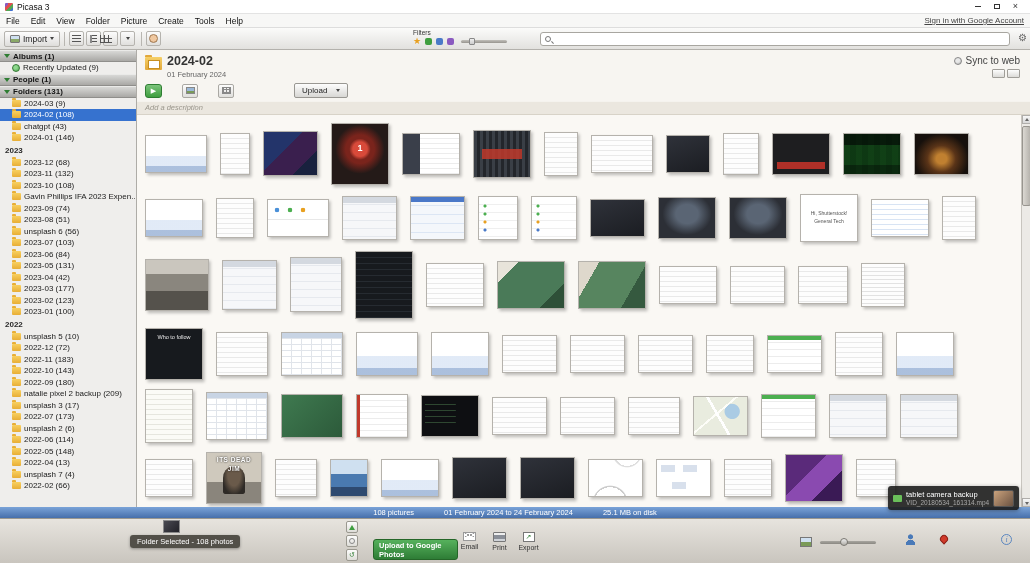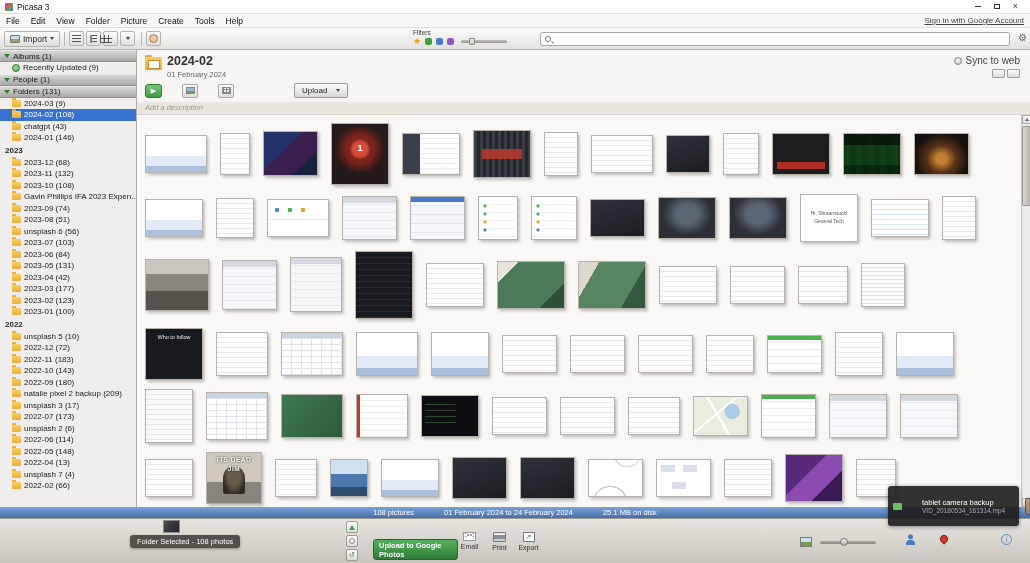--- a/index.html
+++ b/index.html
@@ -46,21 +46,21 @@
 .f-handle{position:absolute;left:8px;top:-2px;width:6px;height:7px;background:linear-gradient(#eee,#ccc);border:1px solid #888;border-radius:1px}
 .search{position:absolute;left:540px;top:4px;width:470px;height:14px;background:#fff;border:1px solid #a8a6a0;border-radius:3px;display:flex;align-items:center;padding:0 4px;gap:3px}
 .mag-icon{width:6px;height:6px;border:1px solid #777;border-radius:50%;position:relative;flex:none}
 .mag-icon::after{content:"";position:absolute;left:5px;top:5px;width:3px;height:1px;background:#777;transform:rotate(45deg)}
 .search-input{flex:1;border:none;outline:none;font-size:8px;height:10px;font-family:"Liberation Sans",sans-serif}
 .gear{position:absolute;right:3px;top:5px;font-size:10px;color:#666;line-height:1}
 
 
 .main-row{display:flex;height:457px}
 .sidebar{width:137px;flex:none;background:#efeeec;border-right:1px solid #aeaca7;overflow:hidden}
-.side-header{height:12px;display:flex;align-items:center;gap:3px;padding:0 4px;background:linear-gradient(#d8d8d6,#a9a8a5);border-top:1px solid #eaeae8;border-bottom:1px solid #8f8e8b;font-size:8px;font-weight:normal;color:#151515}
+.side-header{height:12px;display:flex;align-items:center;gap:3px;padding:0 4px;background:linear-gradient(#d8d8d6,#a9a8a5);border-top:1px solid #eaeae8;border-bottom:1px solid #8f8e8b;font-size:8px;font-weight:bold;color:#151515}
 .tri{width:0;height:0;border-left:3px solid transparent;border-right:3px solid transparent;border-top:4px solid #2e7d32;flex:none}
 .tree-item{height:11.5px;display:flex;align-items:center;gap:3px;padding-left:12px;font-size:8px;color:#1a1a1a;white-space:nowrap;overflow:hidden}
 .tree-item.selected{background:#3672cf;color:#fff}
 .folder-icon{flex:none;width:9px;height:7px;background:linear-gradient(#f8d060,#e8ae36);border-radius:1px;position:relative}
 .folder-icon::before{content:"";position:absolute;left:0;top:-2px;width:4px;height:2px;background:#e8ae36;border-radius:1px 1px 0 0}
 .ru-icon{flex:none;width:8px;height:8px;border-radius:50%;background:radial-gradient(circle at 40% 35%,#8ed88e 0 30%,#4aa34a 100%);border:1px solid #357a35}
 .tree-year{font-size:8px;font-weight:bold;color:#2a2a2a;padding:2px 0 2px 5px}
 .tree-label{overflow:hidden;text-overflow:ellipsis}
 
 .content{flex:1;display:flex;flex-direction:column;background:#f7f5f1;min-width:0}
@@ -163,21 +163,21 @@
 .print-icon{width:13px;height:10px;border:1px solid #777;border-radius:1px;background:linear-gradient(180deg,#eee 0 30%,#8a8f98 30% 75%,#cfd3d8 75%)}
 .export-icon{width:12px;height:10px;border:1px solid #777;background:#fff;display:flex;align-items:center;justify-content:center;font-size:7px;color:#2e7d32}
 .pic-icon{position:absolute;left:800px;top:18px;width:12px;height:10px;border:1px solid #777;background:linear-gradient(180deg,#cfe0f0 0 55%,#7a9a58 55%)}
 .zoom-slider{position:absolute;left:820px;top:22px;width:56px;height:3px;background:linear-gradient(#a8a6a0,#8a8882);border-radius:2px}
 .z-handle{position:absolute;left:20px;top:-3px;width:8px;height:8px;border-radius:50%;background:linear-gradient(#ececec,#b2b0aa);border:1px solid #7a7872;display:block}
 .person-ic{position:absolute;left:905px;top:15px;width:11px;height:11px;background:radial-gradient(circle at 50% 26%,#4a7ab8 0 2.2px,transparent 2.8px),radial-gradient(circle at 50% 95%,#4a7ab8 0 4.5px,transparent 5px)}
 .pin-ic{position:absolute;left:940px;top:16px;width:8px;height:8px;background:#d03a2a;border:1px solid #8a1f15;border-radius:50% 50% 50% 0;transform:rotate(-45deg)}
 .info-ic{position:absolute;left:1001px;top:15px;width:11px;height:11px;border:1px solid #5a86c0;border-radius:50%;color:#5a86c0;font-size:8px;font-family:"Liberation Serif",serif;font-style:italic;display:flex;align-items:center;justify-content:center}
 
 
-.popup{position:absolute;left:888px;top:486px;width:131px;height:40px;background:rgba(28,28,28,.9);border-radius:3px;display:flex;align-items:center;padding:2px 5px;gap:20px;z-index:9;box-shadow:0 1px 4px rgba(0,0,0,.4)}
+.popup{position:absolute;left:888px;top:486px;width:131px;height:24px;background:rgba(28,28,28,.9);border-radius:3px;display:flex;align-items:center;padding:2px 5px;gap:4px;z-index:9;box-shadow:0 1px 4px rgba(0,0,0,.4)}
 .cam-ic{width:9px;height:7px;background:#6abf5a;border-radius:1px;flex:none}
 .popup-title{font-size:7.5px;color:#fff;line-height:1.25;white-space:nowrap}
 .popup-file{font-size:6.5px;color:#a8a8a8;white-space:nowrap}
 .popup-thumb{margin-left:auto;width:21px;height:17px;border-radius:2px;background:linear-gradient(135deg,#caa27c,#6a5242);border:1px solid #555;flex:none}
 </style>
 </head>
 <body>
 
 <div class="app">
 

